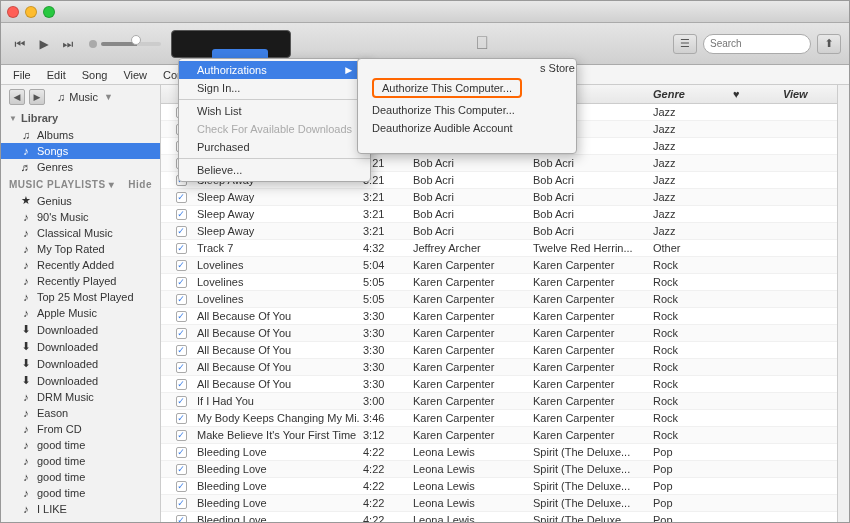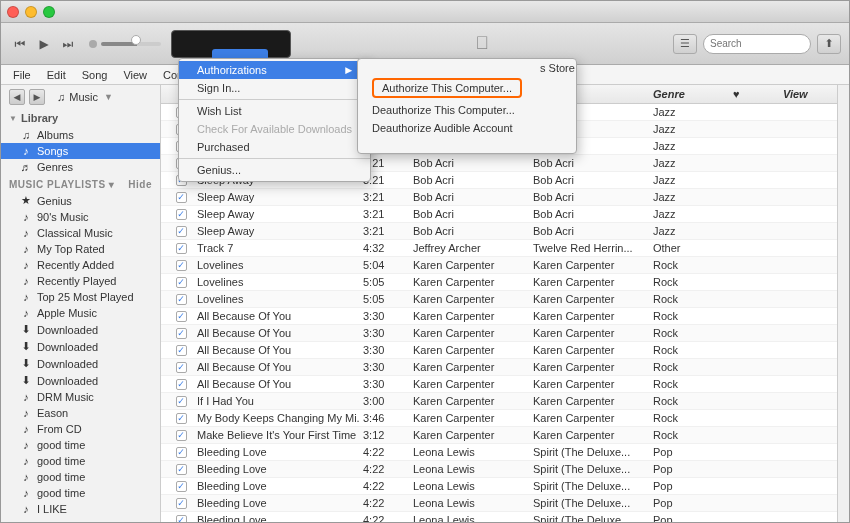--- a/index.html
+++ b/index.html
@@ -856,21 +856,21 @@
         <span>Wish List</span>
       </div>
       <div class="dropdown-item disabled">
         <span>Check For Available Downloads</span>
       </div>
       <div class="dropdown-item">
         <span>Purchased</span>
       </div>
       <div class="dropdown-separator"></div>
       <div class="dropdown-item">
-        <span>Genius...</span>
+        <span>Believe...</span>
       </div>
     </div>
 
     <div class="submenu" style="top:58px;left:357px;">
       <div class="submenu-item authorize">
         <span class="authorize-box">Authorize This Computer...</span>
       </div>
       <div class="submenu-item">
         <span>Deauthorize This Computer...</span>
       </div>

